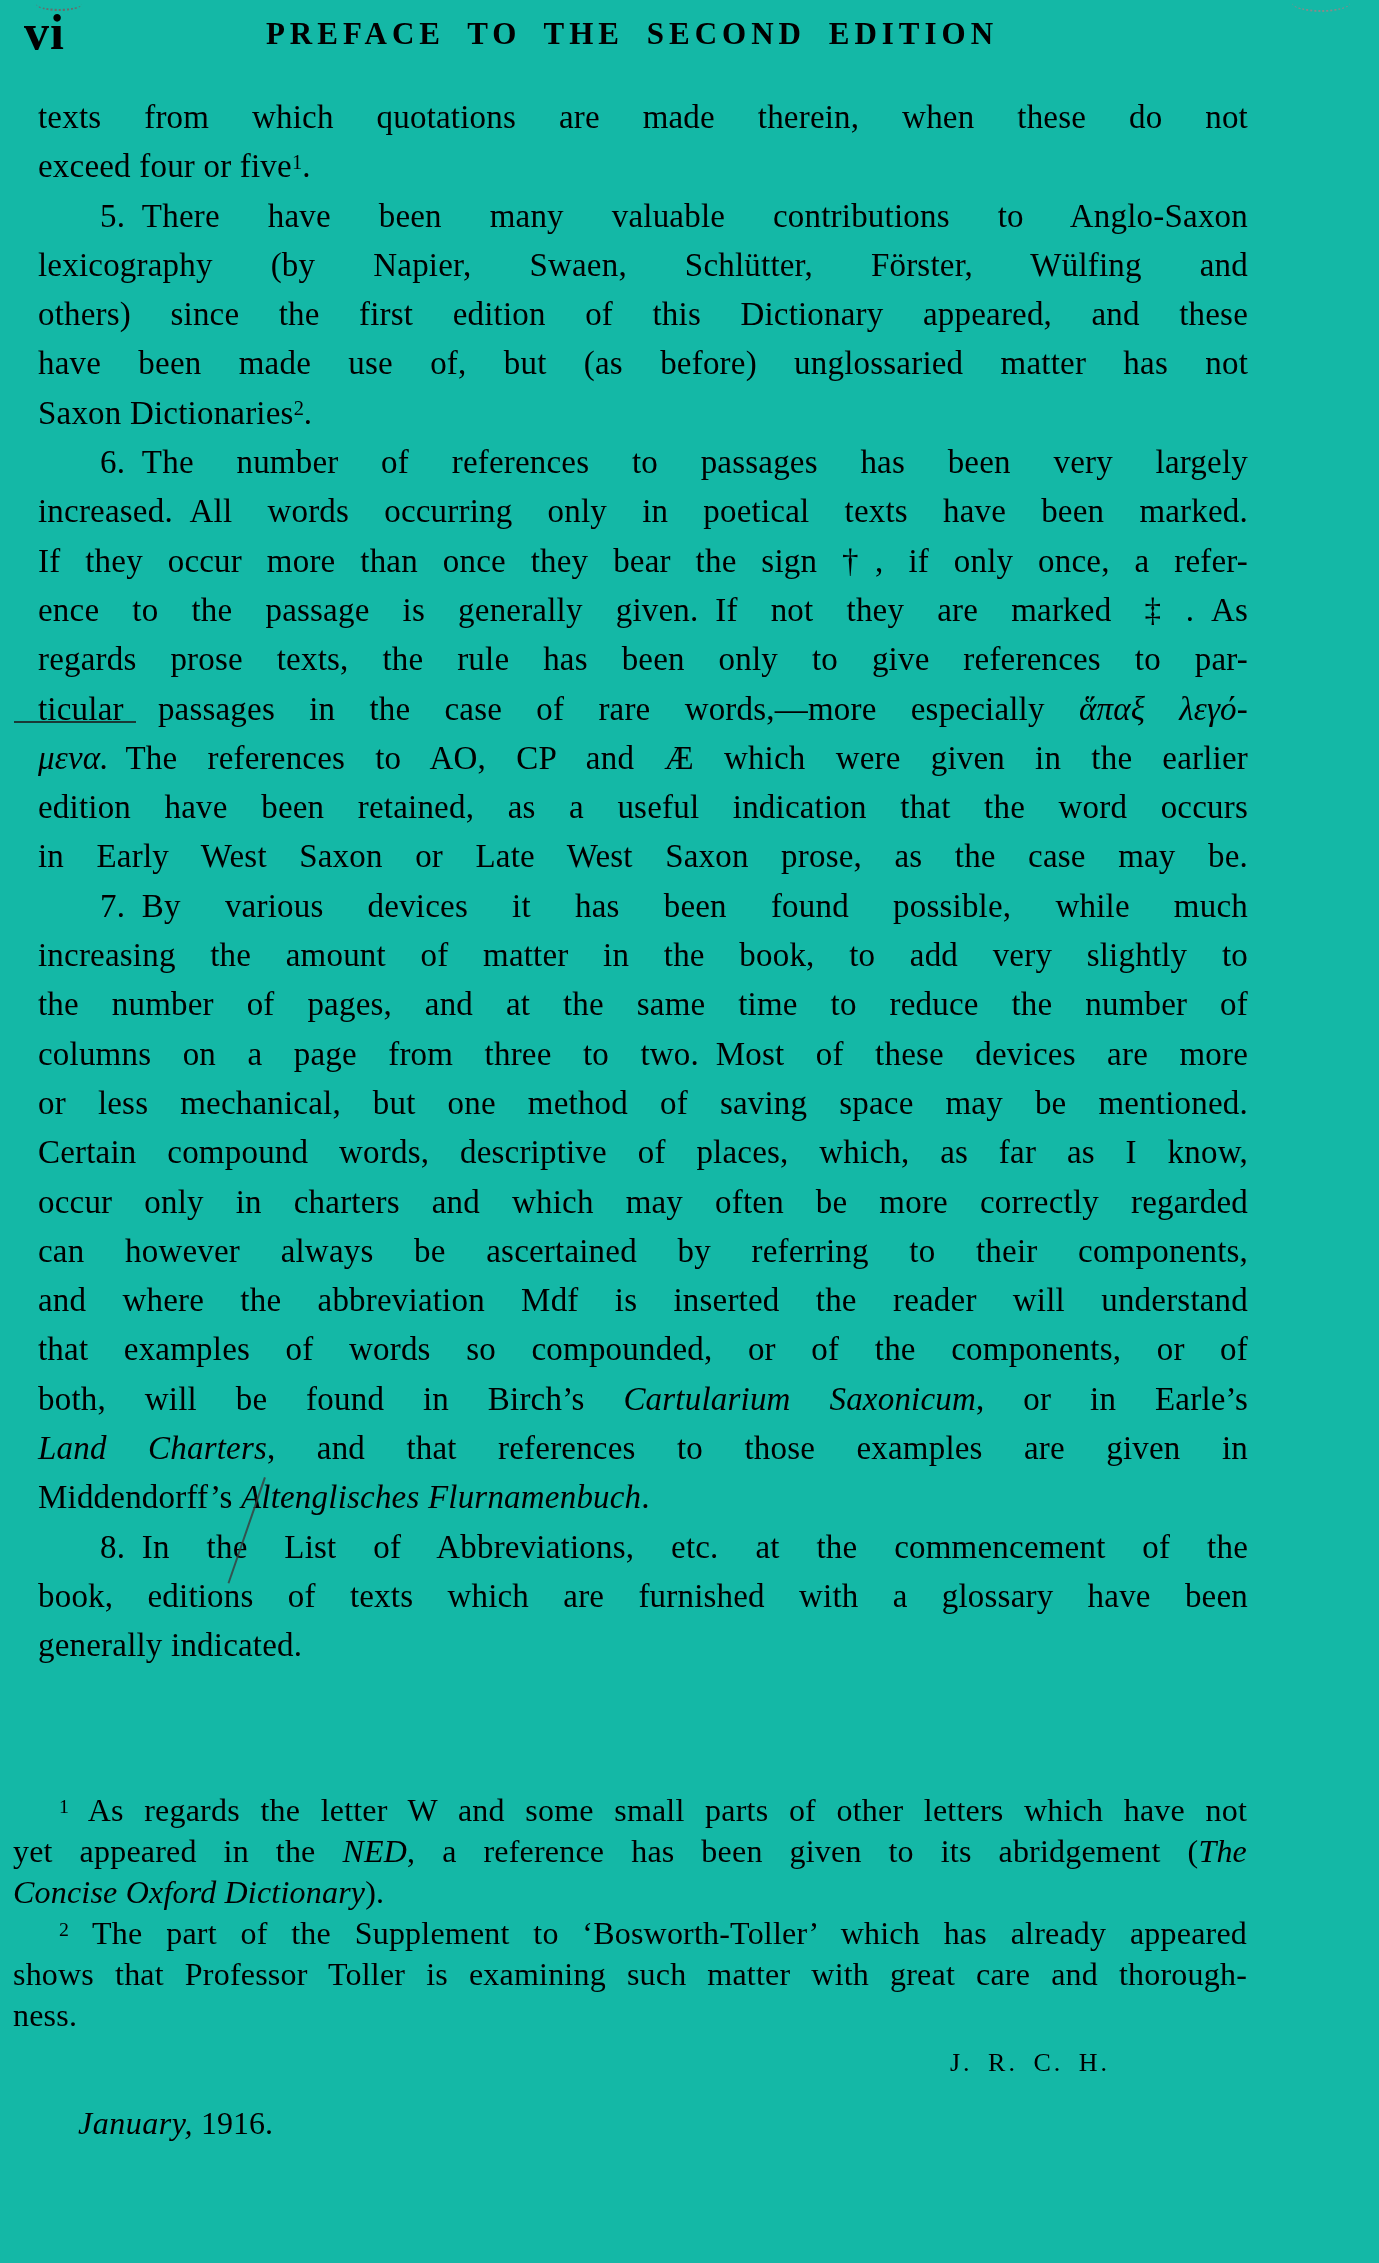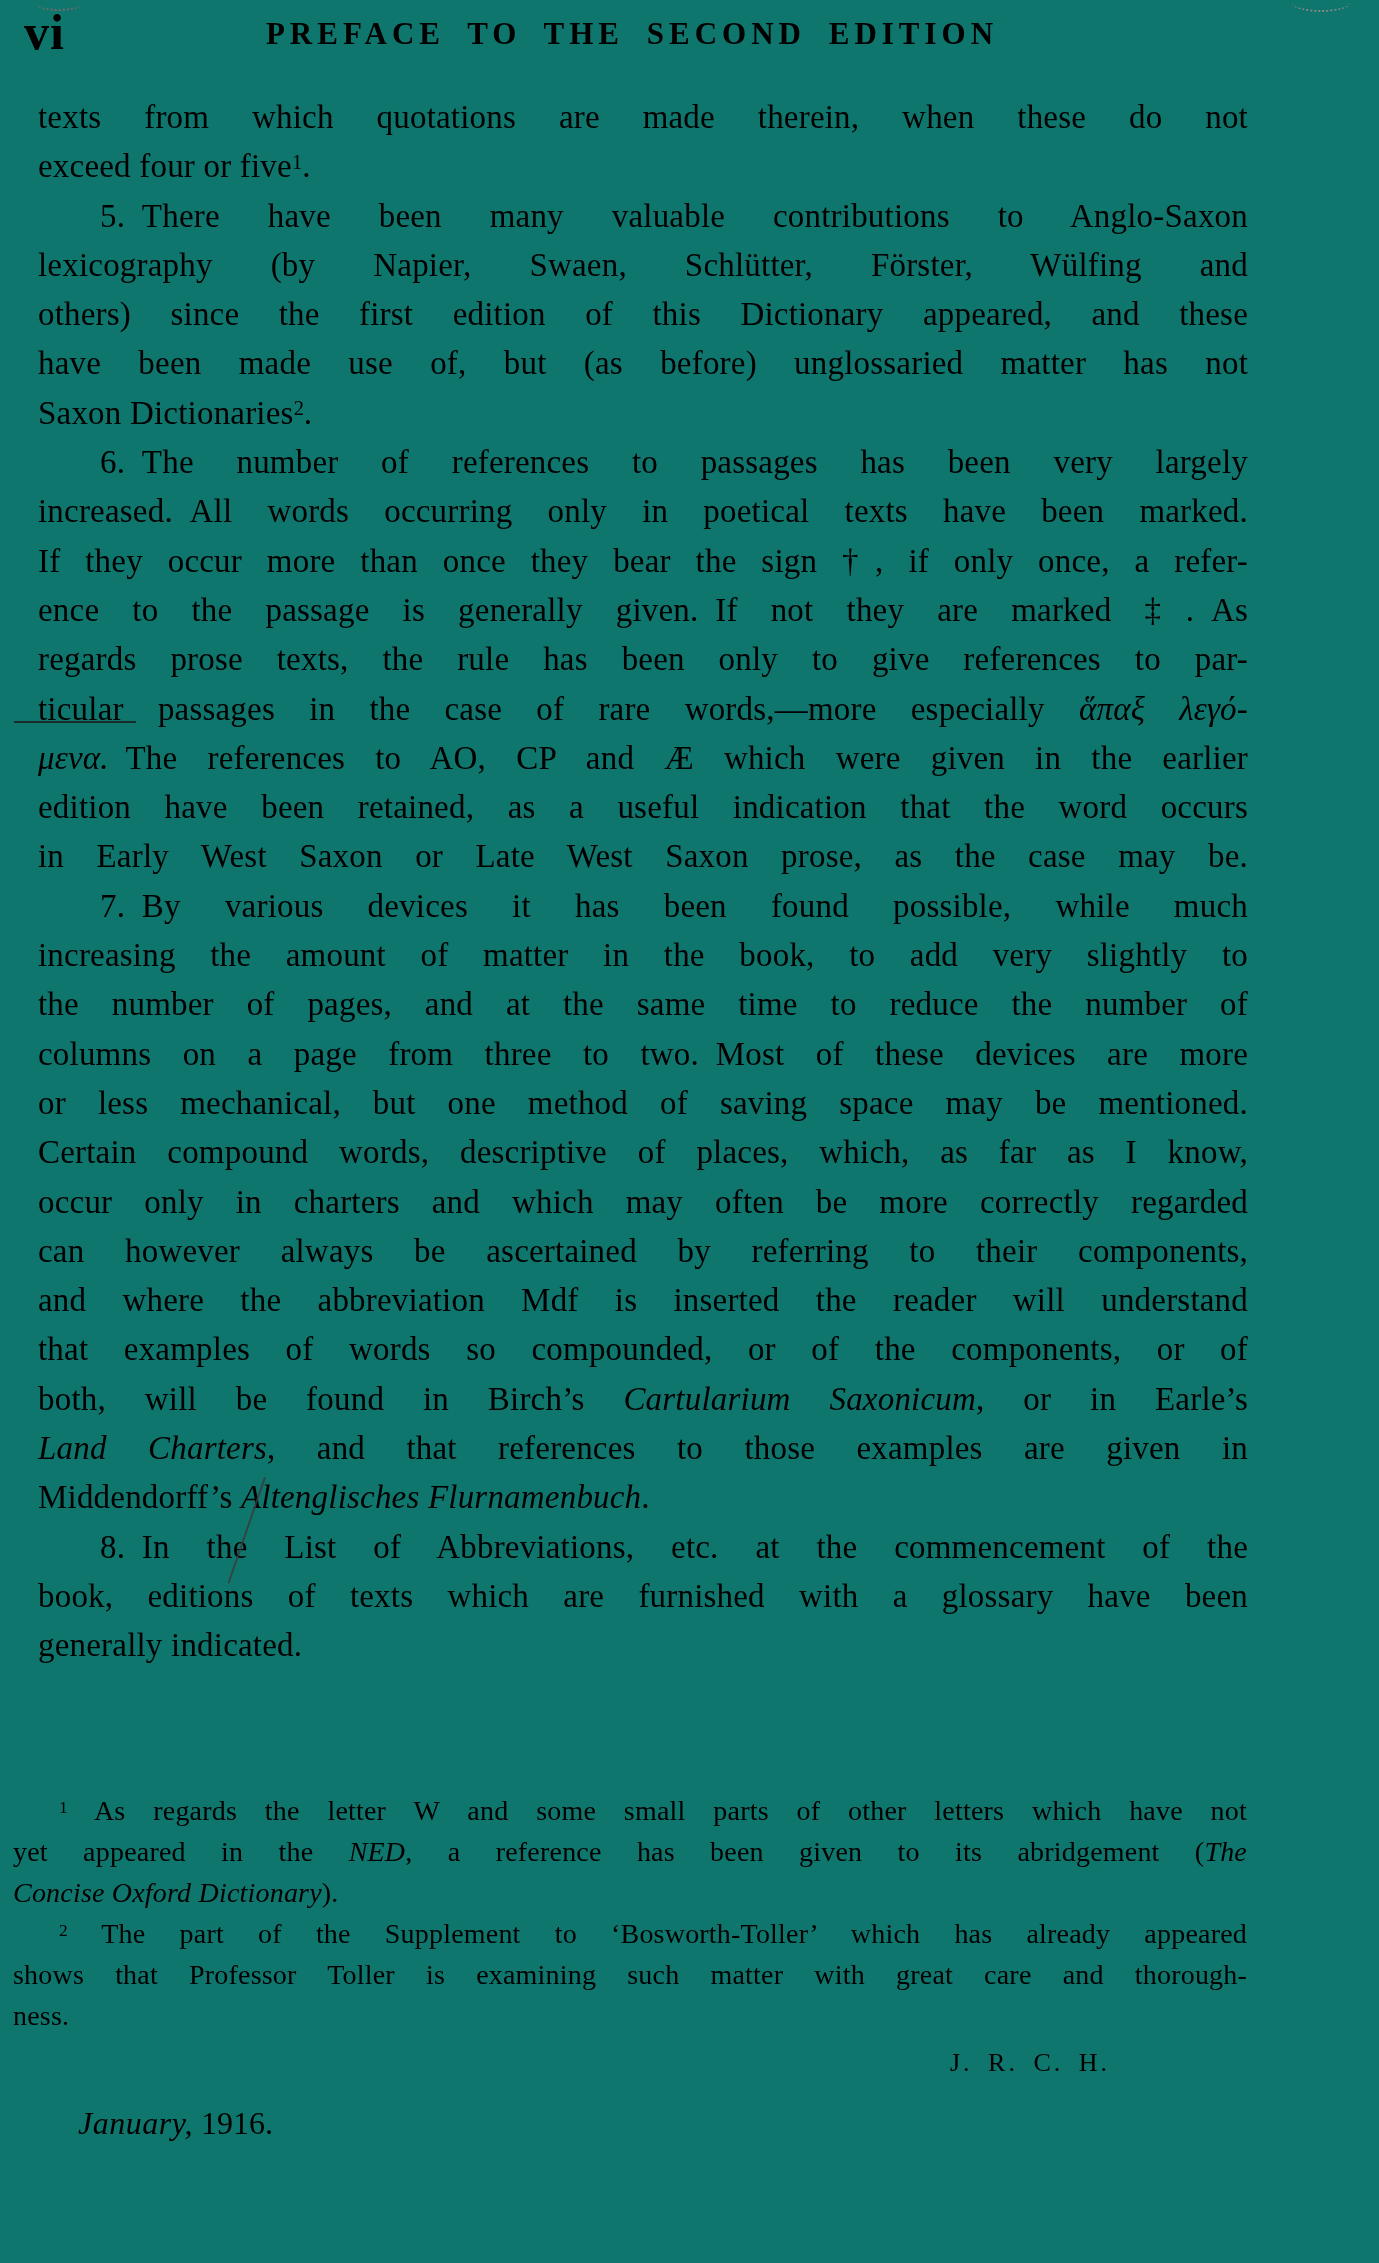--- a/index.html
+++ b/index.html
@@ -1,23 +1,23 @@
 <!DOCTYPE html>
 <html><head>
 <meta charset="utf-8">
 <style>
   html,body{margin:0;padding:0;background:#ffffff;}
-  .page{position:relative;width:1379px;height:2263px;background:#0f766e;overflow:hidden;
+  .page{position:relative;width:1379px;height:2263px;background:#14b8a6;overflow:hidden;
         font-family:"Liberation Serif","DejaVu Serif",serif;color:#000;}
   .folio{position:absolute;top:2px;left:24px;font-size:50px;line-height:60px;font-weight:700;letter-spacing:1px;}
   .running-head{position:absolute;top:14px;left:0;width:1264px;text-align:center;
                 font-size:31px;line-height:40px;font-weight:700;letter-spacing:5px;word-spacing:10px;}
   .body-block{position:absolute;left:14px;top:93px;width:1234px;font-size:33px;}
   .body-block .line{height:49.3px;line-height:49.3px;margin-left:24px;}
-  .fn-block{position:absolute;left:13px;top:1790px;width:1234px;font-size:28px;}
+  .fn-block{position:absolute;left:13px;top:1790px;width:1234px;font-size:32px;}
   .fn-block .line{height:41px;line-height:41px;}
   .line{text-align:justify;text-align-last:justify;letter-spacing:0.2px;}
   .line.l{text-align:left;text-align-last:left;}
   .ind{text-indent:62px;}
   .find{text-indent:46px;}
   .sup{font-size:0.62em;position:relative;top:-0.42em;letter-spacing:0;}
   .signature{position:absolute;top:2048px;left:950px;font-size:26px;letter-spacing:3px;word-spacing:6px;}
   .dateline{position:absolute;top:2105px;left:78px;font-size:32px;}
   .dateline i{letter-spacing:0.5px;}
   

